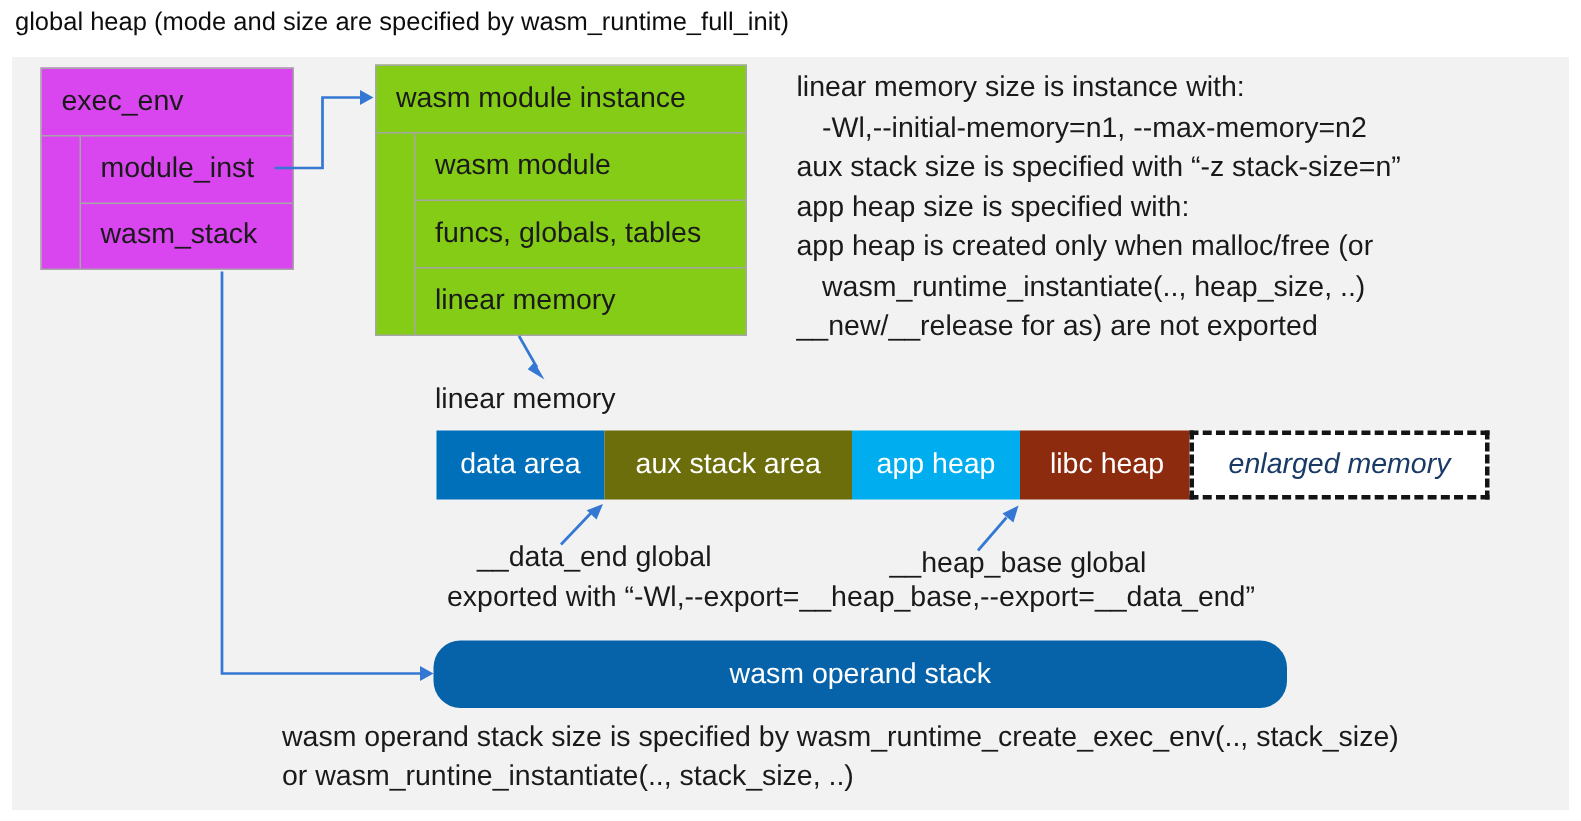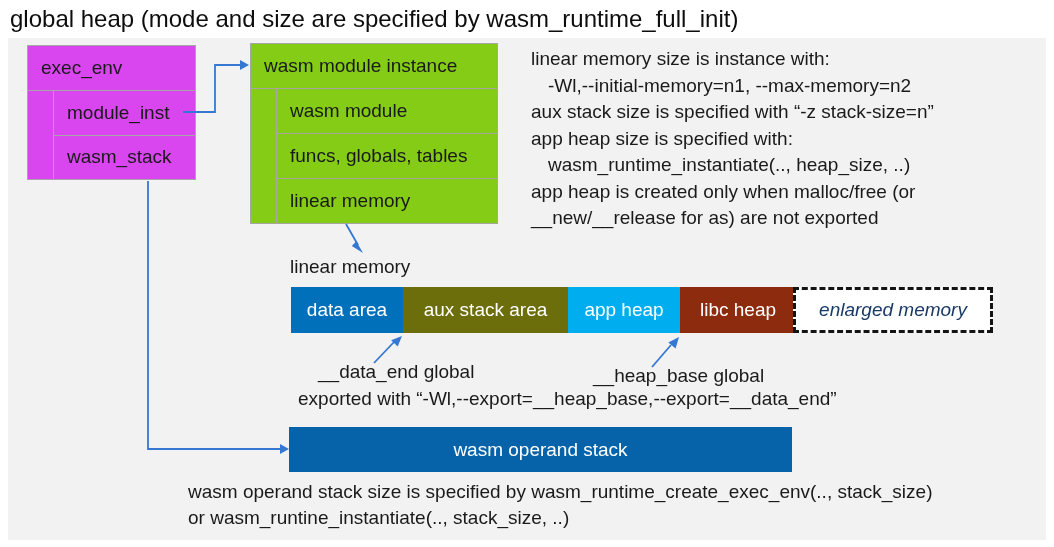--- a/index.html
+++ b/index.html
@@ -12,21 +12,21 @@
     position: relative;
     width: 1054px;
     height: 547px;
     background: #ffffff;
     overflow: hidden;
   }
   .abs { position: absolute; }
 
   #title {
     left: 10px; top: 5px;
-    font-size: 24px;
+    font-size: 17px;
     color: #0d0d0d;
     white-space: nowrap;
   }
 
   #canvas {
     left: 8px; top: 38px;
     width: 1038px; height: 502px;
   }
 
   
@@ -72,24 +72,25 @@
     display: flex; align-items: center; justify-content: center;
     font-size: 19px;
     white-space: nowrap;
   }
   .bar-seg.dashed { border: 3px dashed #141414; font-style: italic; }
 
   .plain-label { font-size: 19px; white-space: nowrap; }
 
   #operand-stack-box {
     left: 289px; top: 427px;
-    width: 503px; height: 45px;
+    width: 569px; height: 45px;
     display: flex; align-items: center; justify-content: center;
     color: #ffffff;
     font-size: 19px;
+    border-radius: 18px;
   }
 
   #arrow-layer { left: 0; top: 0; width: 1054px; height: 547px; pointer-events: none; }
 </style>
 </head>
 <body>
 
 <div id="stage">
 
   <div id="title" class="abs">global heap (mode and size are specified by wasm_runtime_full_init)</div>
@@ -117,22 +118,22 @@
         <div class="obj-row">linear memory</div>
       </div>
     </div>
   </div>
 
   <div id="notes" class="abs">
     <div class="note-line">linear memory size is instance with:</div>
     <div class="note-line indent">-Wl,--initial-memory=n1, --max-memory=n2</div>
     <div class="note-line">aux stack size is specified with “-z stack-size=n”</div>
     <div class="note-line">app heap size is specified with:</div>
+    <div class="note-line">app heap is created only when malloc/free (or</div>
     <div class="note-line indent">wasm_runtime_instantiate(.., heap_size, ..)</div>
-    <div class="note-line">app heap is created only when malloc/free (or</div>
     <div class="note-line">__new/__release for as) are not exported</div>
   </div>
 
   <div class="abs plain-label" style="left:290px; top:256px;">linear memory</div>
 
   <div class="abs bar-seg" style="left: 291px; width: 112px; background: rgb(0, 112, 186); color: rgb(255, 255, 255);">data area</div>
   <div class="abs bar-seg" style="left: 403px; width: 165px; background: rgb(108, 109, 11); color: rgb(255, 255, 255);">aux stack area</div>
   <div class="abs bar-seg" style="left: 568px; width: 112px; background: rgb(0, 174, 239); color: rgb(255, 255, 255);">app heap</div>
   <div class="abs bar-seg" style="left: 680px; width: 116px; background: rgb(140, 43, 14); color: rgb(255, 255, 255);">libc heap</div>
   <div class="abs bar-seg dashed" style="left: 793px; width: 200px; background: rgb(255, 255, 255); color: rgb(26, 58, 102);">enlarged memory</div>

